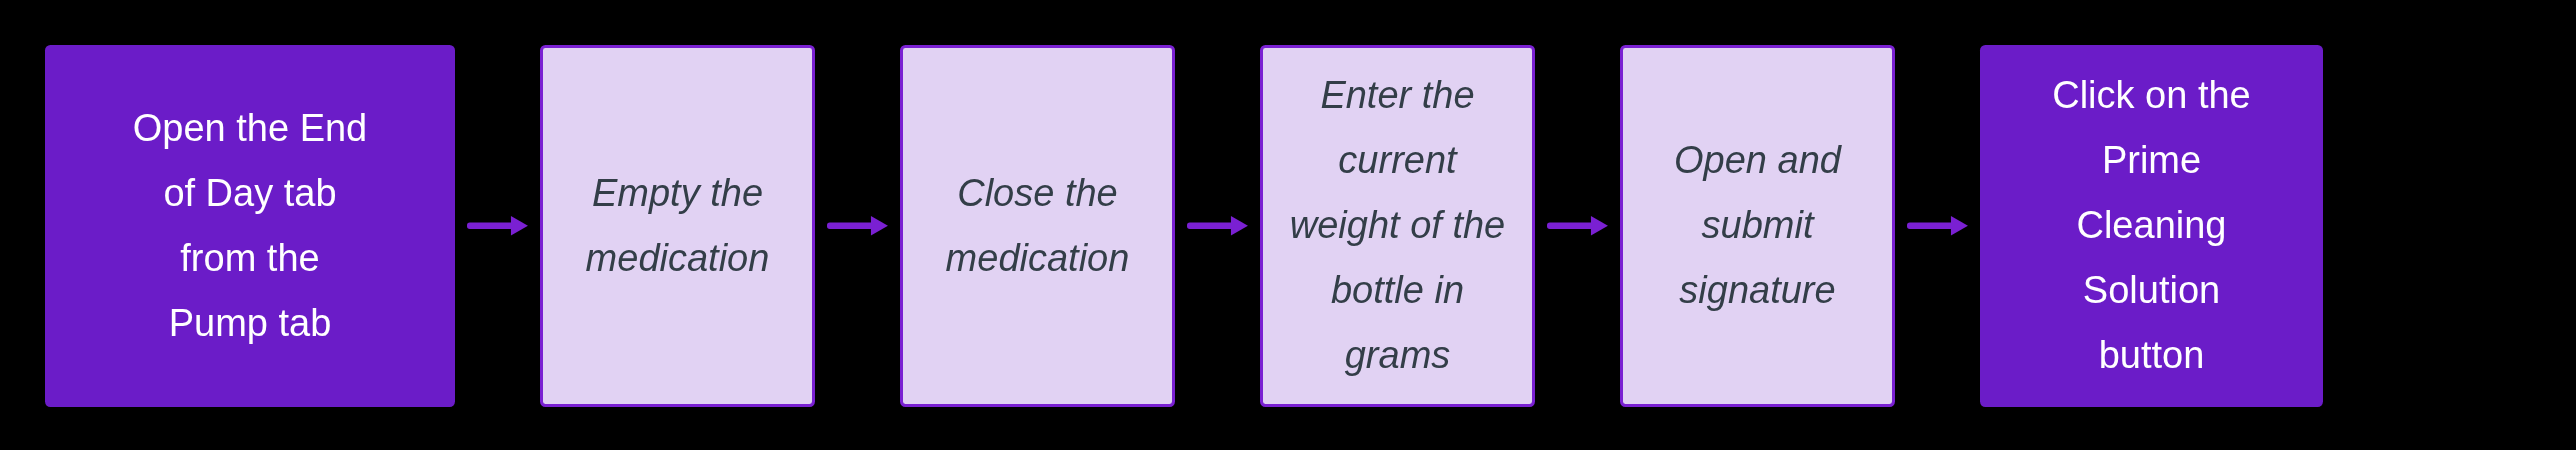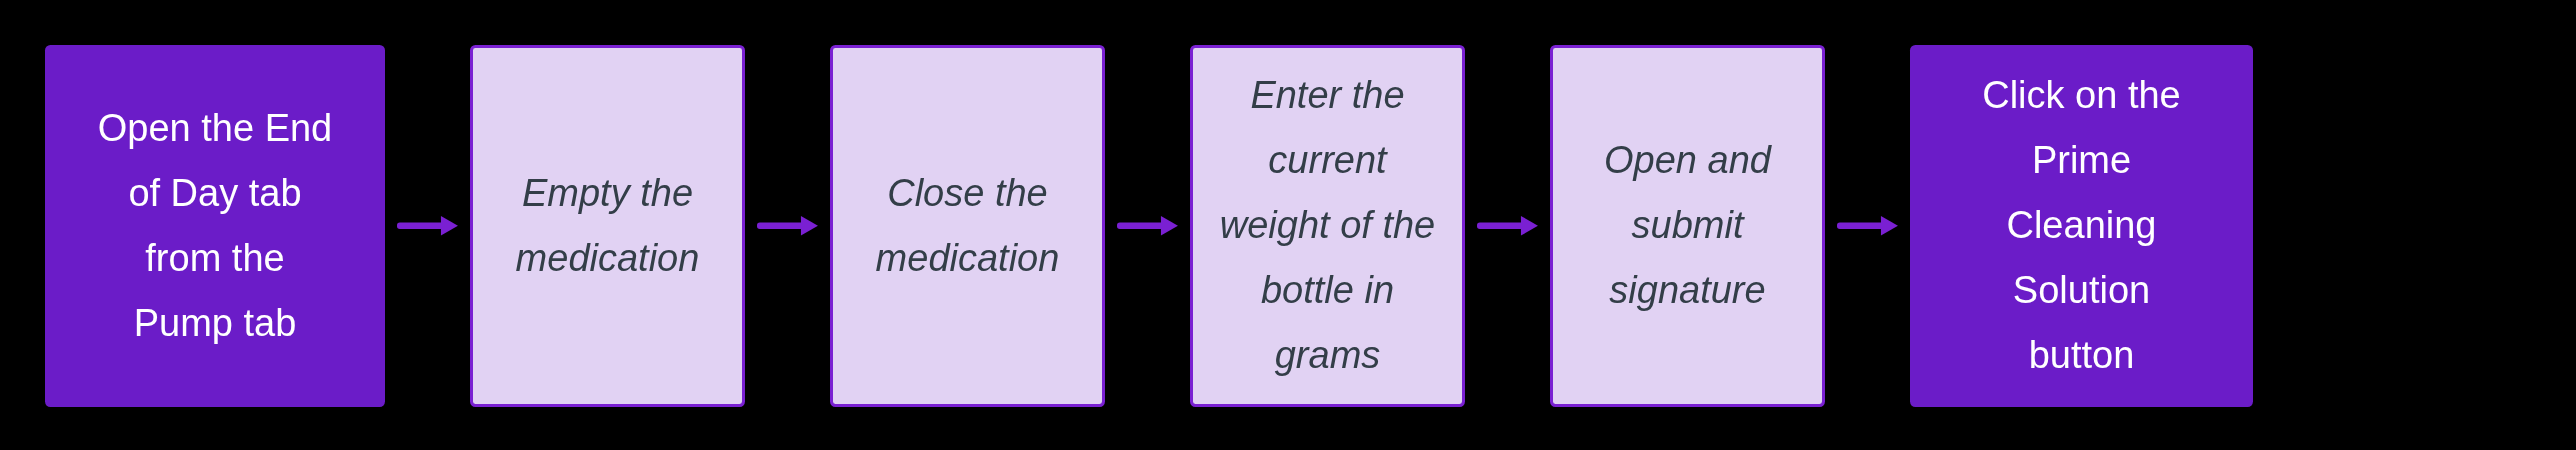--- a/index.html
+++ b/index.html
@@ -30,21 +30,21 @@
   }
   .step.solid {
     background: #6B1CC8;
     color: #FFFFFF;
   }
   .step.light {
     background: #E1D2F3;
     border: 3.6px solid #7A20D2;
     color: #333E48;
   }
-  .step-1 { width: 340px; }
+  .step-1 { width: 410px; }
   .step-2, .step-3, .step-4, .step-5 { width: 275px; font-style: italic; }
   .step-6 { width: 343px; }
   .step .label {
     white-space: pre-line;
     font-size: 38px;
     line-height: 65px;
     font-weight: 500;
     padding: 0 9px;
   }
   .arrow-wrap {

